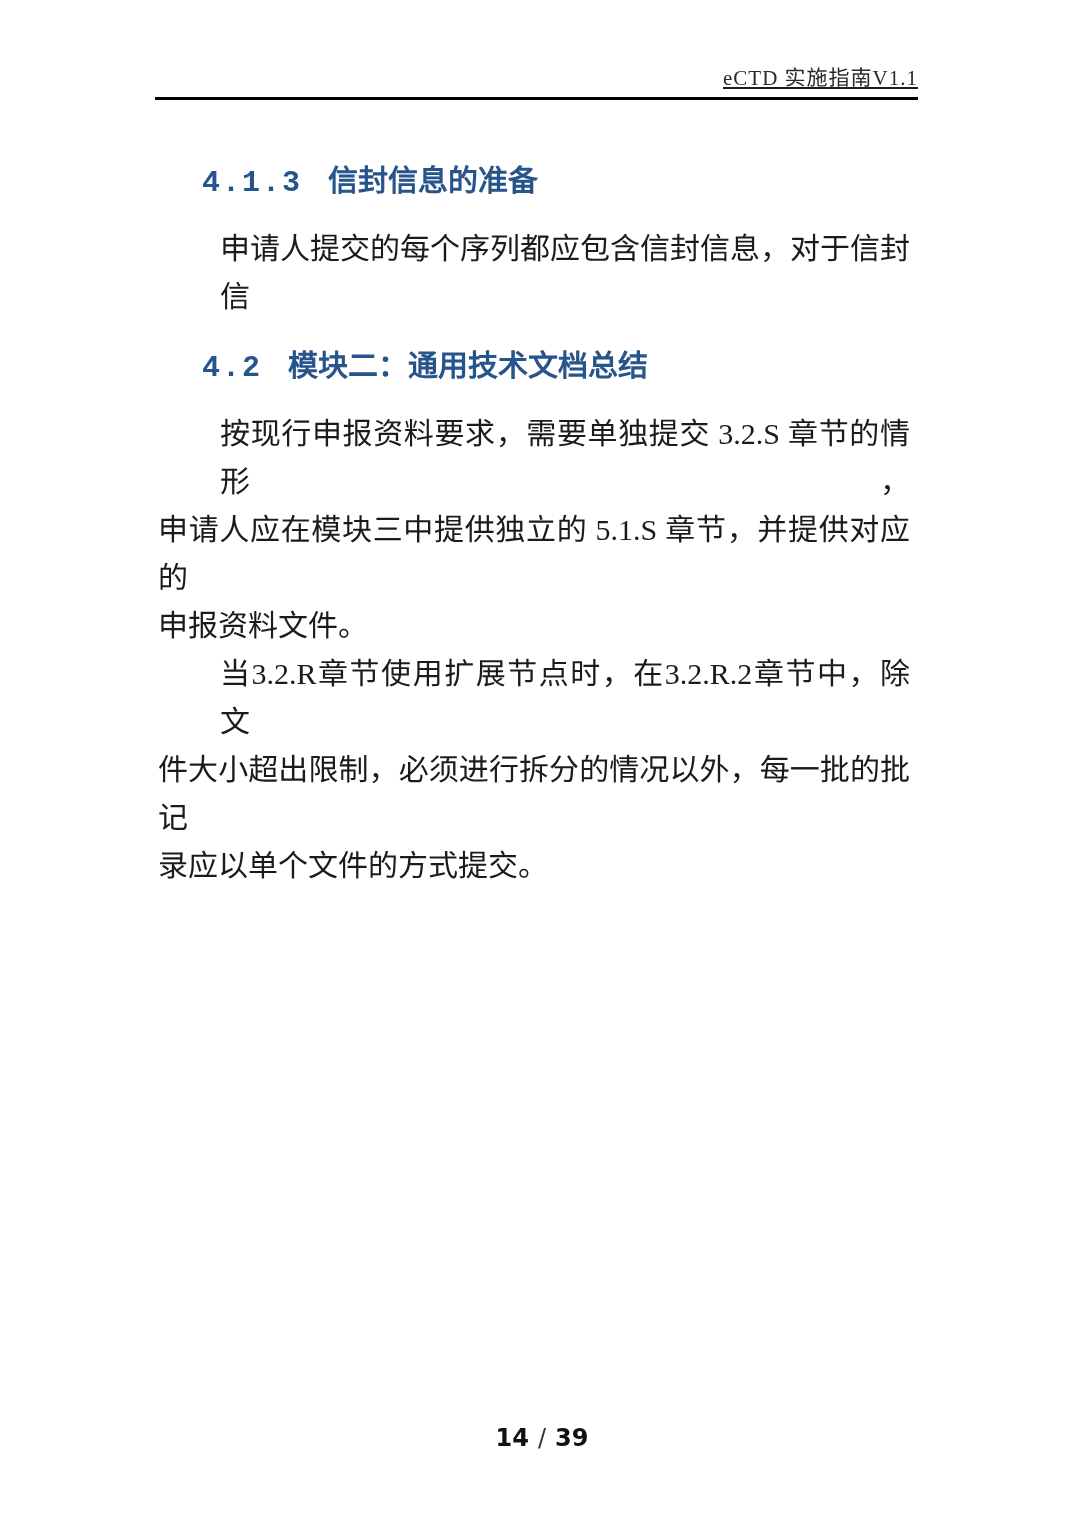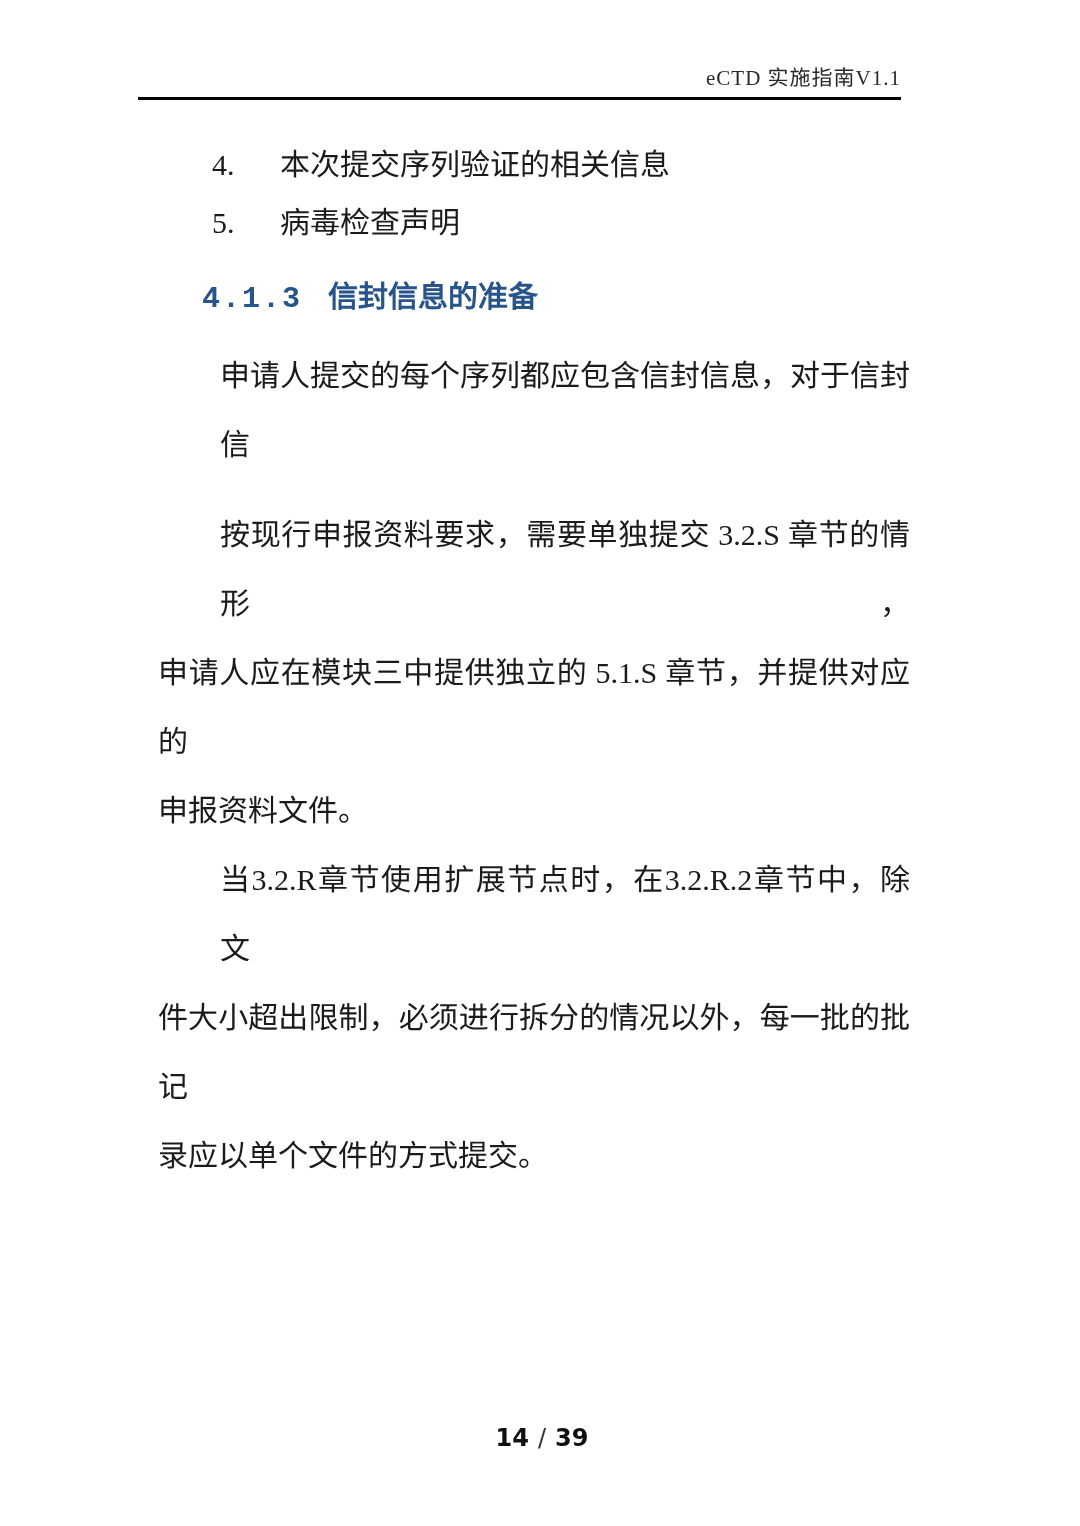--- a/index.html
+++ b/index.html
@@ -13,23 +13,24 @@
     height: 1526px;
     background: #ffffff;
     overflow: hidden;
     font-family: "Liberation Serif", "DejaVu Serif", serif;
     color: #1b1b1b;
   }
 
   
   .page-header {
     position: absolute;
-    left: 138px;
+    left: 155px;
     width: 763px;
     top: 64px;
+    text-decoration: underline;
   }
   .header-title {
     text-align: right;
     font-size: 21px;
     line-height: 28px;
     letter-spacing: 1px;
     color: #2a2a2a;
     padding-bottom: 5px;
     border-bottom: 3px solid var(--color-rule, #000000);
   }
@@ -66,21 +67,21 @@
   }
   .heading-number {
     display: inline-block;
     margin-right: 26px;
     letter-spacing: 2px;
   }
 
   .paragraph { margin-top: 21px; }
   .paragraph.joined { margin-top: 0; }
   .para-line {
-    line-height: 69px;
+    line-height: 48px;
     text-align: justify;
     text-align-last: justify;
   }
   .para-line.indent { padding-left: 62px; }
   .para-line.last { text-align-last: left; }
 
   
   .page-footer {
     position: absolute;
     left: 4px;
@@ -102,37 +103,32 @@
 <body>
 
 <div class="page">
 
   <div class="page-header">
     <div class="header-title">eCTD 实施指南V1.1</div>
   </div>
 
   <div class="content">
 
-    <div class="doc-list">
-      <div class="doc-list-item">
-        <span class="li-marker">4.</span><span>本次提交序列验证的相关信息</span>
-      </div>
-      <div class="doc-list-item">
-        <span class="li-marker">5.</span><span>病毒检查声明</span>
-      </div>
-    </div>
 
     <div class="section-heading">
       <span class="heading-number">4.1.3</span><span class="heading-title">信封信息的准备</span>
     </div>
 
     <div class="paragraph">
       <div class="para-line indent">申请人提交的每个序列都应包含信封信息，对于信封信</div>
     </div>
 
+    <div class="section-heading">
+      <span class="heading-number">4.2</span><span class="heading-title">模块二：通用技术文档总结</span>
+    </div>
 
 
 
     <div class="paragraph">
       <div class="para-line indent">按现行申报资料要求，需要单独提交 3.2.S 章节的情形，</div>
       <div class="para-line">申请人应在模块三中提供独立的 5.1.S 章节，并提供对应的</div>
       <div class="para-line last">申报资料文件。</div>
     </div>
 
     <div class="paragraph joined">

